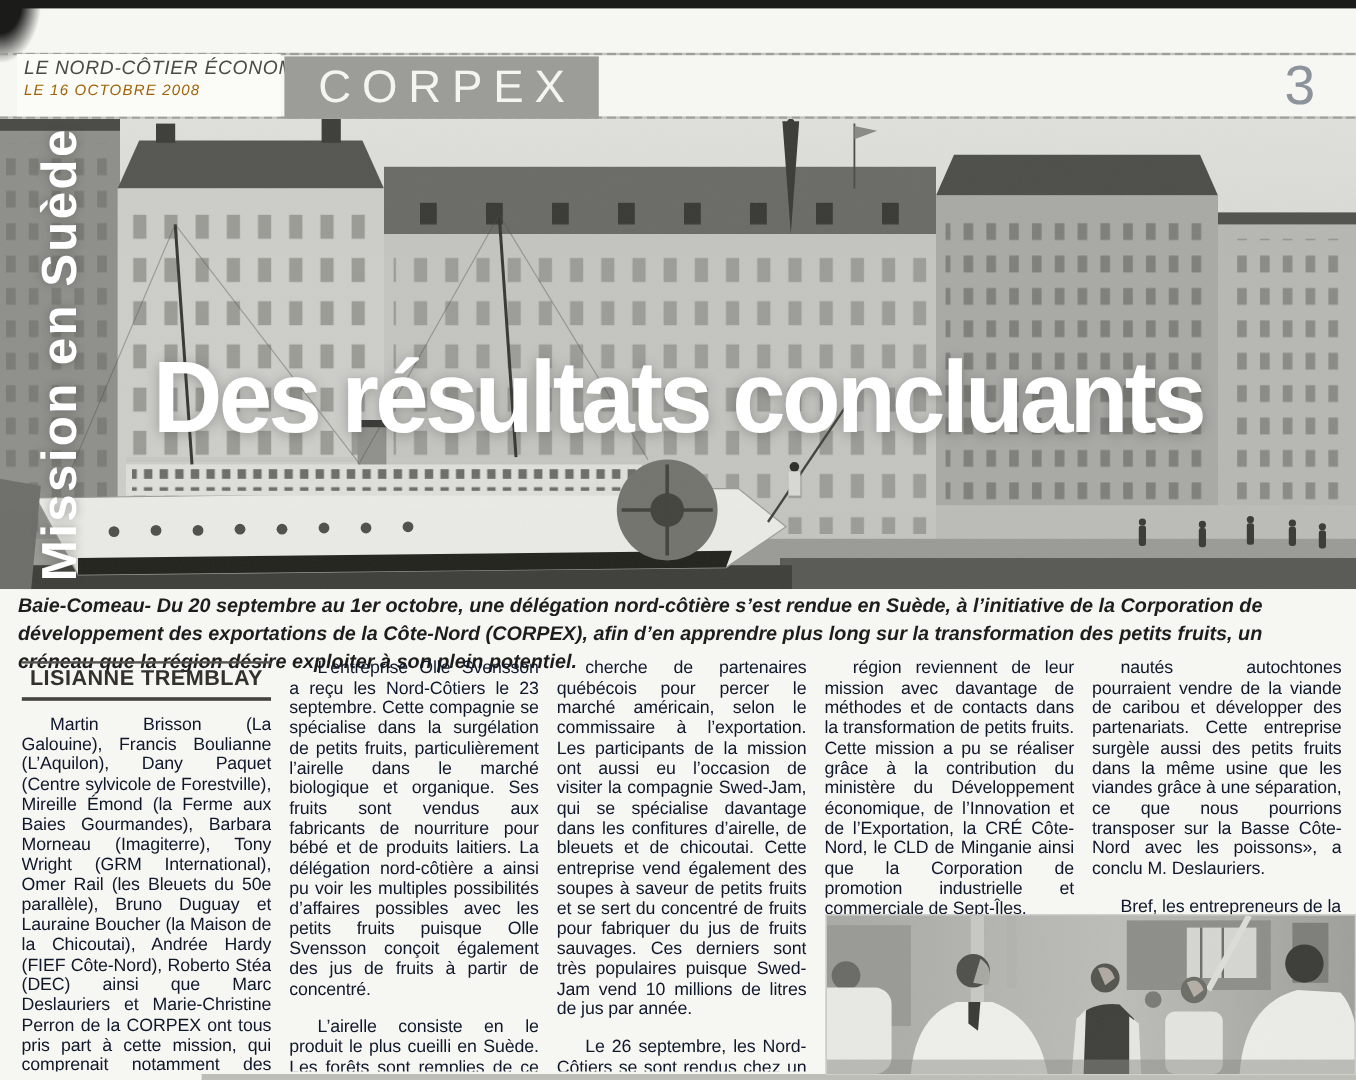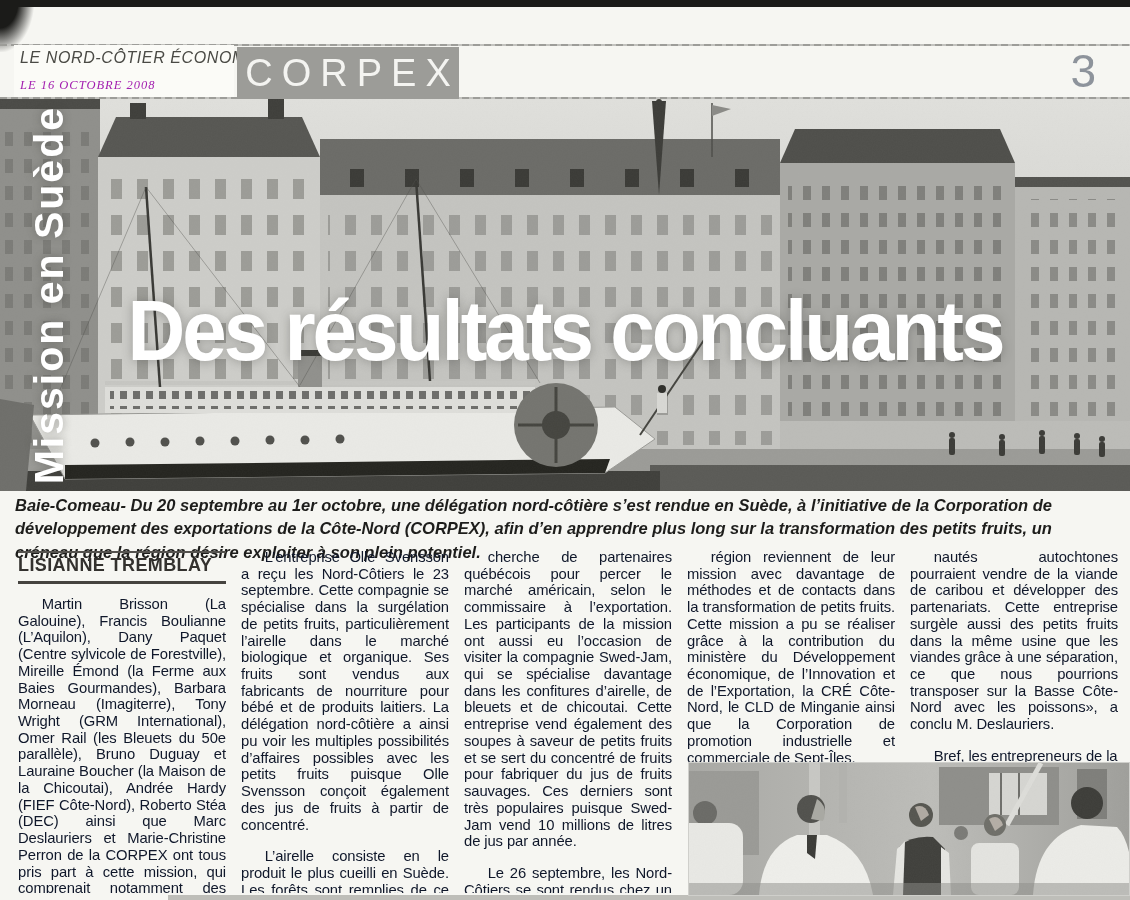--- a/index.html
+++ b/index.html
@@ -16,22 +16,22 @@
 
   
   .rule{position:absolute;left:0;width:1130px;height:2px;
     background:repeating-linear-gradient(90deg,#9d9d99 0 7px,#c2c2be 7px 11px);}
   .rule-top{top:44px;}
   .rule-bottom{top:97px;}
   .masthead{position:absolute;left:14px;top:45px;width:220px;height:52px;
     background:#fbfbf7;padding:4px 4px 0 6px;box-sizing:border-box;z-index:2;}
   .masthead .paper{font-size:16px;letter-spacing:.6px;color:#4a4a45;
     font-style:italic;font-weight:500;white-space:nowrap;}
-  .masthead .date{font-size:12.5px;letter-spacing:1px;color:#a21caf;font-style:italic;margin-top:11px;font-family:Liberation Serif, serif;}
-  .corpex-box{position:absolute;left:237px;top:47px;width:222px;height:52px;z-index:2;
+  .masthead .date{font-size:12.5px;letter-spacing:1px;color:#a16207;font-style:italic;margin-top:1px;}
+  .corpex-box{position:absolute;left:237px;top:47px;width:262px;height:52px;z-index:2;
     background:#9c9c98;color:#f4f4f1;display:flex;align-items:center;justify-content:center;
     font-size:38px;font-weight:400;letter-spacing:9px;text-indent:9px;}
   .page-number{position:absolute;right:34px;top:44px;font-size:46px;color:#8d939b;
     font-weight:400;z-index:2;}
 
   
   .photo-wrap{position:absolute;left:0;top:99px;width:1130px;height:392px;overflow:hidden;}
   .photo-wrap svg{display:block;}
   .vertical-label{position:absolute;left:6px;top:99px;height:392px;width:86px;z-index:3;
     display:flex;align-items:center;justify-content:center;}
@@ -52,21 +52,21 @@
     font-size:16.5px;line-height:1.42;font-weight:700;font-style:italic;color:#1d1d1b;}
 
   
   .columns{position:absolute;left:18px;top:549px;width:1100px;height:344px;
     display:grid;grid-template-columns:repeat(5,1fr);column-gap:15px;overflow:hidden;}
   .col{overflow:hidden;}
   .col p{margin:0;font-size:14.8px;line-height:1.13;text-align:justify;
     color:#0f172a;text-indent:1.6em;letter-spacing:-0.1px;}
   .col p + p{margin-top:15px;}
   .byline{border-top:2px solid #55534f;border-bottom:3px solid #45433f;
-    padding:2px 0 5px;margin:2px 0 12px;text-align:left;
+    padding:2px 0 5px;margin:2px 0 12px;text-align:center;
     font-size:18px;font-weight:700;letter-spacing:.4px;color:#33312e;}
 
   
   .factory-photo{position:absolute;left:688px;top:762px;width:440px;height:132px;
     border:1px solid #cfcfcb;box-sizing:content-box;overflow:hidden;background:#b5b5b1;}
 </style>
 </head>
 <body>
 
 <div class="page">

